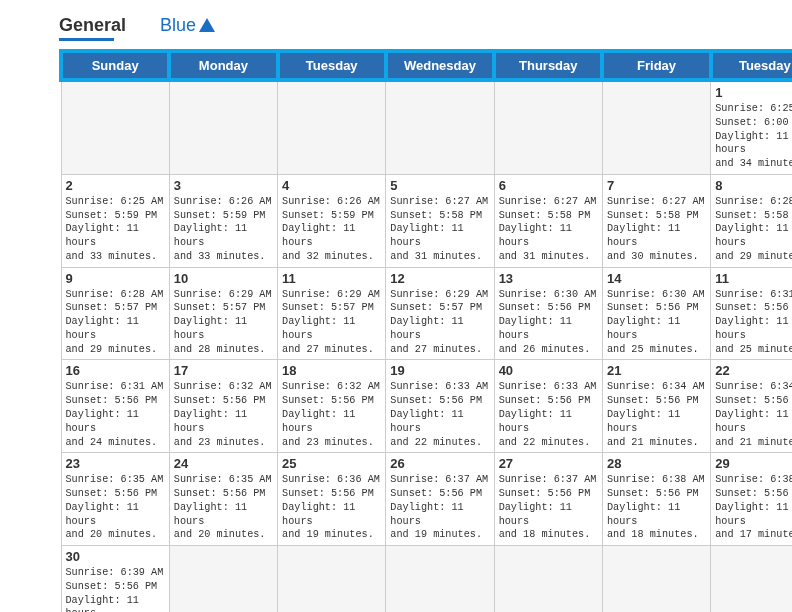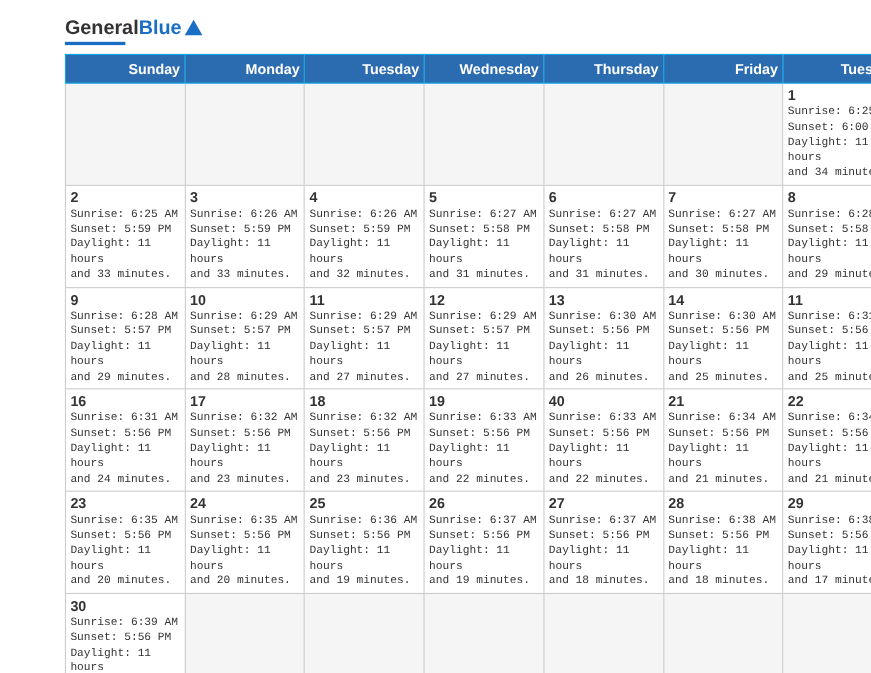--- a/index.html
+++ b/index.html
@@ -29,21 +29,21 @@
       padding-top: 5px;
     }
     .logo-text {
       display: flex;
       align-items: center;
       font-size: 18px;
       font-weight: bold;
       color: #333;
     }
     .logo-general { color: #333; font-weight: bold; }
-    .logo-blue { color: #1a6fc4; font-weight: bold; }
+    .logo-blue { color: #1a6fc4; font-weight: normal; padding-left: 34px; }
     .logo-triangle {
       width: 0;
       height: 0;
       border-left: 8px solid transparent;
       border-right: 8px solid transparent;
       border-bottom: 14px solid #1a6fc4;
       margin-left: 3px;
       margin-bottom: 2px;
     }
     .logo-line {
@@ -68,22 +68,22 @@
       width: 100%;
       border-collapse: collapse;
       border: 1px solid #ccc;
     }
     .calendar th {
       background: #2b6cb0;
       color: #fff;
       font-size: 13px;
       font-weight: bold;
       padding: 5px 4px;
-      text-align: right;
-      border: 1px solid #0ea5e9;
+      text-align: center;
+      border: 4px solid #0ea5e9;
     }
     .calendar td {
       vertical-align: top;
       border: 1px solid #ccc;
       padding: 3px 4px;
       width: calc(100% / 7);
       min-height: 75px;
       background: #fff;
       font-size: 10.5px;
       color: #333;

